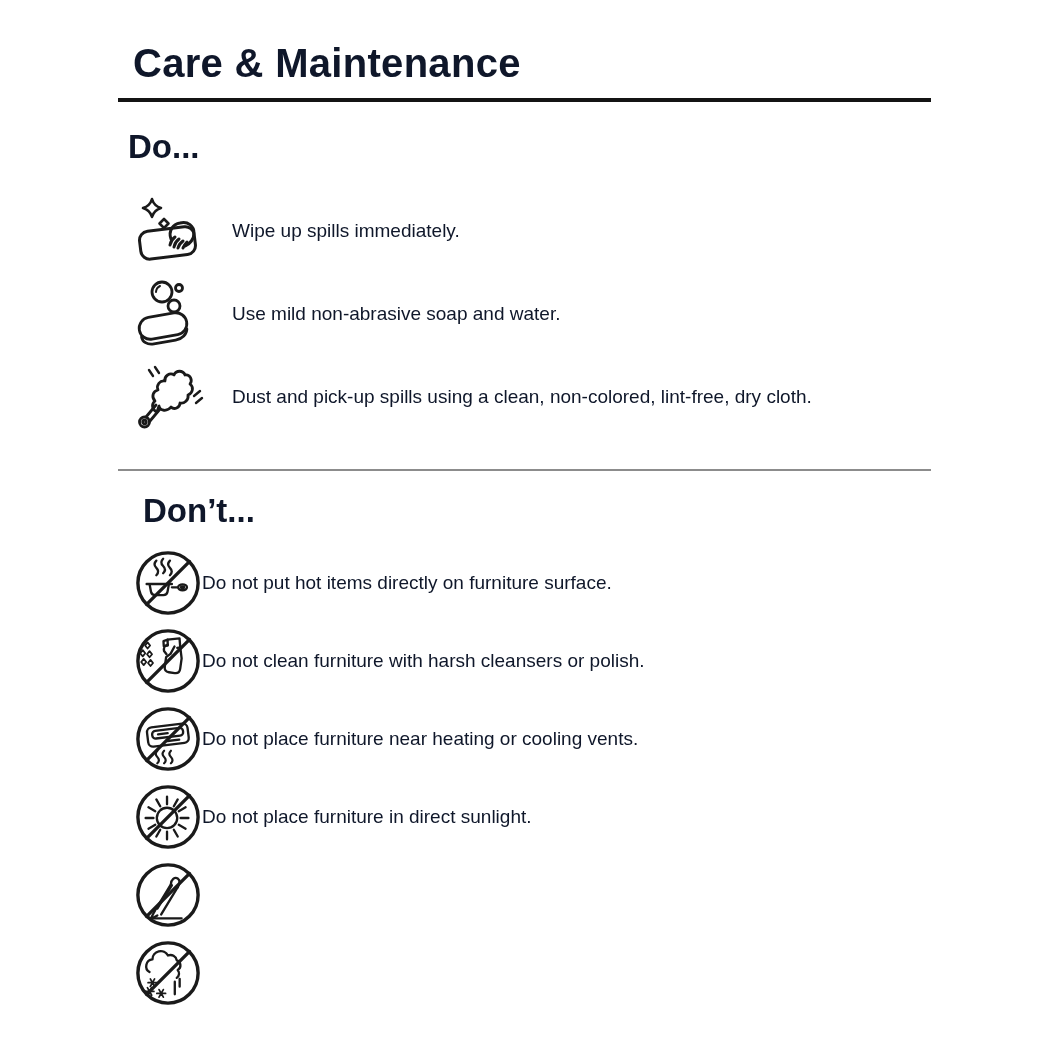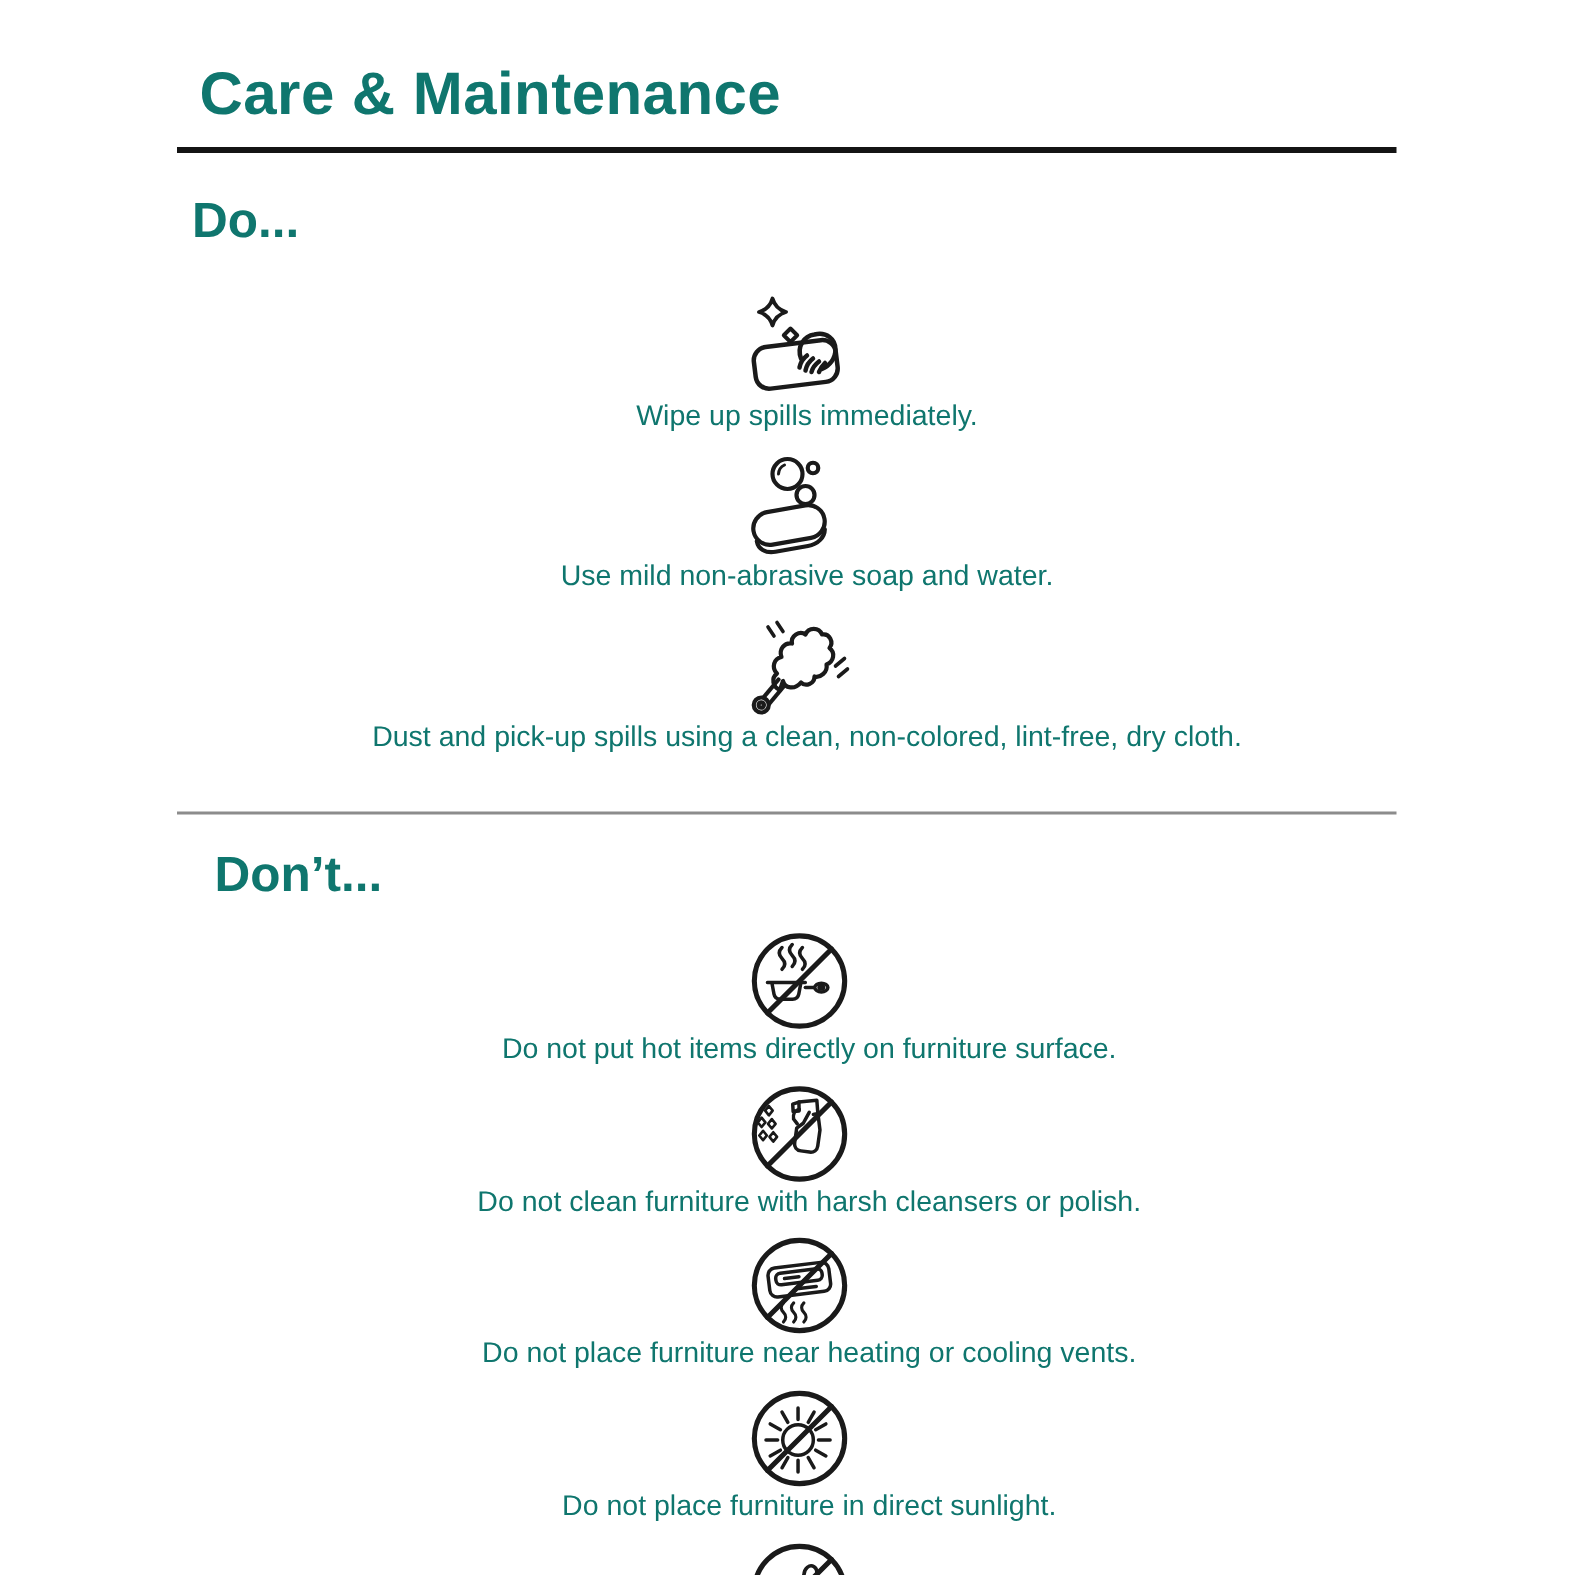--- a/index.html
+++ b/index.html
@@ -1,51 +1,51 @@
 <!DOCTYPE html>
 <html><head>
 <meta charset="utf-8">
 <style>
   html,body{margin:0;padding:0;background:#ffffff;}
   .page{
     position:relative;
     width:1050px;height:1050px;
     box-sizing:border-box;
     background:#ffffff;
-    color:#0f766e;
+    color:#0f172a;
     font-family:"Liberation Sans", sans-serif;
     padding:40px 119px 0 118px;
     overflow:hidden;
   }
   .title{
     font-size:40px;
     font-weight:bold;
     line-height:1.15;
     margin:0 0 0 15px;
     letter-spacing:.3px;
   }
   .rule-dark{height:4px;background:#141414;margin-top:12px;}
   .rule-light{height:2px;background:#8c8c8c;margin-top:37px;}
   .sec-heading{
     font-size:33px;
     font-weight:bold;
     line-height:1.1;
     margin:27px 0 31px 10px;
   }
   .dont .sec-heading{margin:22px 0 19px 25px;}
-  .row{display:flex;align-items:center;flex-direction:column;}
+  .row{display:flex;align-items:center;}
   .do .row{margin-bottom:13px;}
   .dont .row{margin-bottom:10px;}
   .icon{flex:none;display:block;}
   .do .icon{width:70px;height:70px;margin-left:17px;}
   .dont .icon{width:68px;height:68px;margin-left:16px;}
   .icon svg{width:100%;height:100%;display:block;}
   .item-text{font-size:19px;line-height:1.25;}
   .do .item-text{margin-left:27px;}
-  .dont .item-text{margin-left:30px;}
+  .dont .item-text{}
   .ic *{stroke:#1a1a1a;fill:none;stroke-linecap:round;stroke-linejoin:round;}
 </style>
 </head>
 <body>
 
 <div class="page">
 
   <h1 class="title">Care &amp; Maintenance</h1>
   <div class="rule-dark"></div>
 

